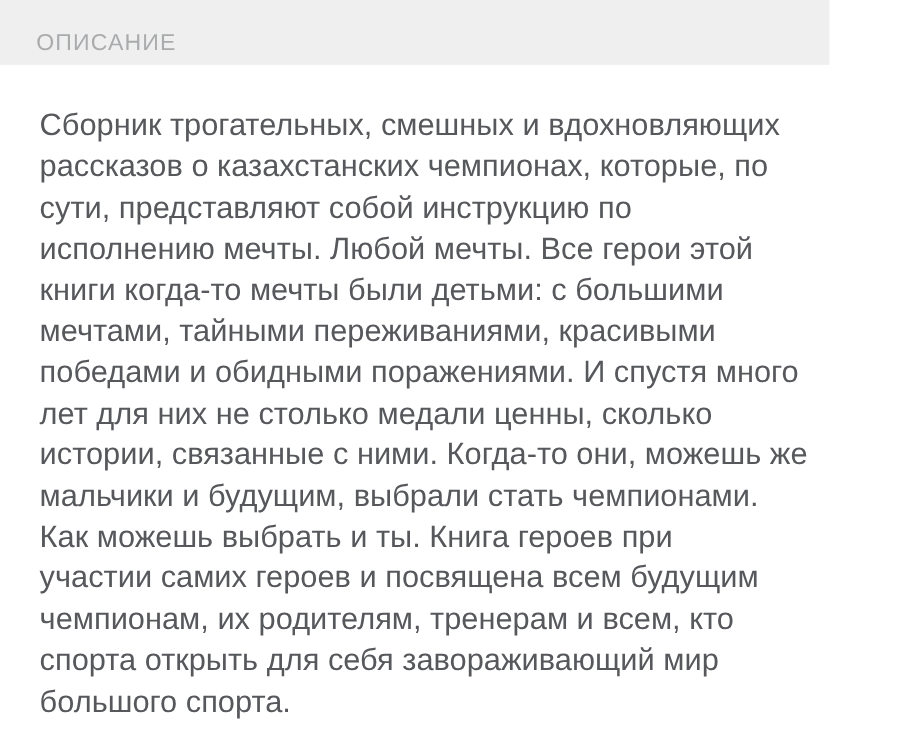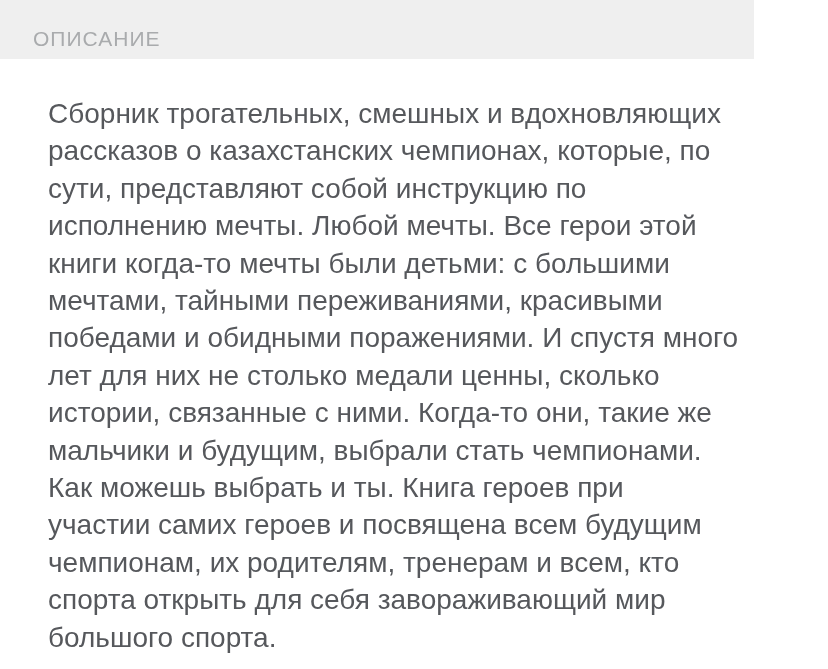--- a/index.html
+++ b/index.html
@@ -34,21 +34,21 @@
   }
   .section-header .title {
     font-size: 21px;
     letter-spacing: 1px;
     color: var(--header-text);
     font-weight: 400;
     line-height: 1;
   }
   .description-body {
     flex: 1 1 auto;
-    padding: 36px 33px 0 48px;
+    padding: 36px 33px 0 36px;
     background: var(--body-bg);
   }
   .description-body .line {
     font-size: 28px;
     line-height: 37.4px;
     color: var(--body-text);
     white-space: nowrap;
     font-weight: 400;
   }
 </style>
@@ -61,21 +61,21 @@
   </div>
   <div class="description-body" id="desc-lines">
       <div class="line">Сборник трогательных, смешных и вдохновляющих</div>
       <div class="line">рассказов о казахстанских чемпионах, которые, по</div>
       <div class="line">сути, представляют собой инструкцию по</div>
       <div class="line">исполнению мечты. Любой мечты. Все герои этой</div>
       <div class="line">книги когда-то мечты были детьми: с большими</div>
       <div class="line">мечтами, тайными переживаниями, красивыми</div>
       <div class="line">победами и обидными поражениями. И спустя много</div>
       <div class="line">лет для них не столько медали ценны, сколько</div>
-      <div class="line">истории, связанные с ними. Когда-то они, такие же</div>
+      <div class="line">истории, связанные с ними. Когда-то они, можешь же</div>
       <div class="line">мальчики и будущим, выбрали стать чемпионами.</div>
       <div class="line">Как можешь выбрать и ты. Книга героев при</div>
       <div class="line">участии самих героев и посвящена всем будущим</div>
       <div class="line">чемпионам, их родителям, тренерам и всем, кто</div>
       <div class="line">спорта открыть для себя завораживающий мир</div>
       <div class="line">большого спорта.</div>
     </div>
 </div>
 
 </body></html>

